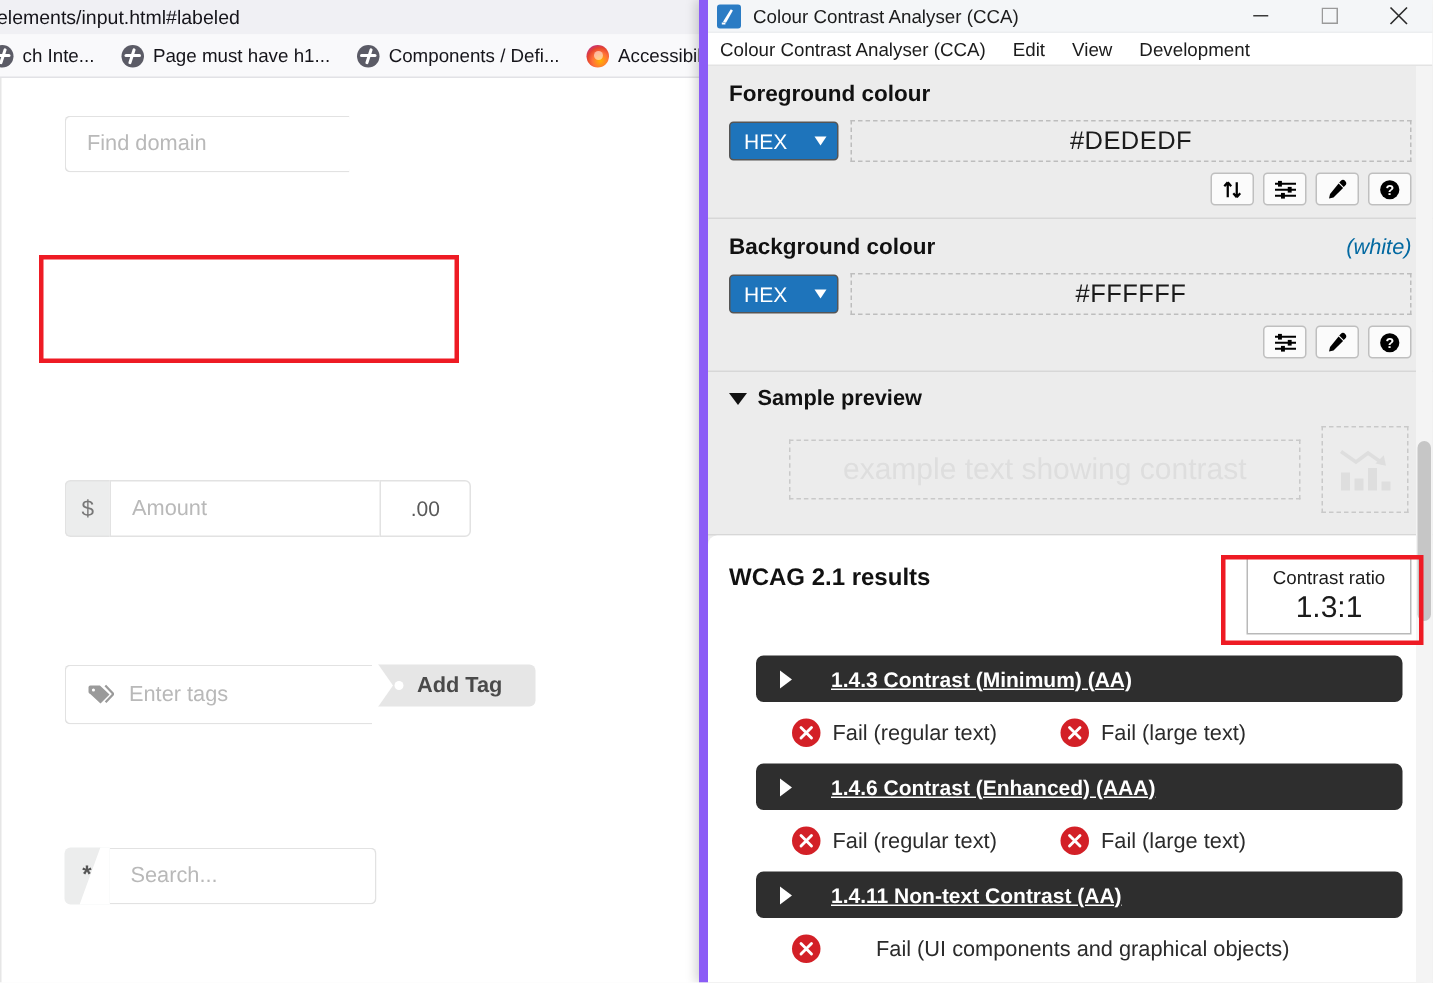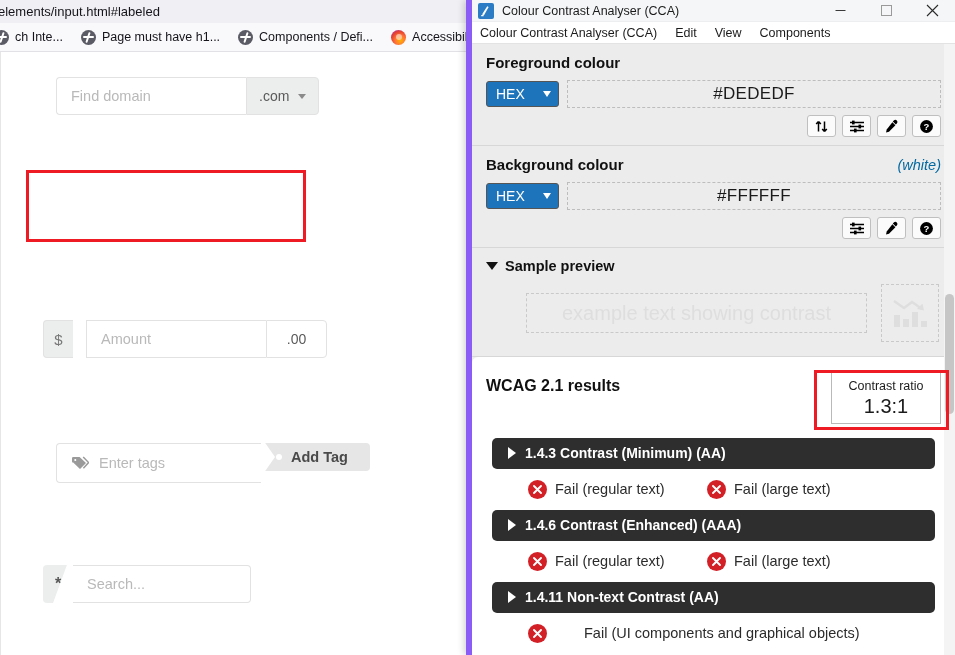--- a/index.html
+++ b/index.html
@@ -78,21 +78,21 @@
   .ig-addon {
     border: 1px solid #e2e2e2; background: #eceded;
     font-size: 14px; color: #5a5a5a;
     display: flex; align-items: center; justify-content: center;
     padding: 0 12px;
   }
   .ig-addon.plain { background: #fff; }
   .rounded-l { border-top-left-radius: 4px; border-bottom-left-radius: 4px; }
   .rounded-r { border-top-right-radius: 4px; border-bottom-right-radius: 4px; }
   .no-lborder { border-left: none; }
-  .no-rborder { border-right: none; margin-left: 13px; }
+  .no-rborder { border-right: none; }
 
   .caret-dn {
     width: 0; height: 0; margin-left: 9px;
     border-left: 4.5px solid transparent; border-right: 4.5px solid transparent;
     border-top: 5.5px solid #8a8a8a;
   }
 
   .hl-box {
     position: absolute; border: 3px solid #ee1b24; background: transparent;
   }
@@ -237,23 +237,23 @@
   .res-title { font-size: 16px; font-weight: bold; color: #111; padding-top: 6px; }
   .ratio-box {
     border: 1px solid #b9b9b9; background: #fff; padding: 4px 12px 5px 12px;
     text-align: center; min-width: 110px;
   }
   .ratio-label { font-size: 12.5px; color: #1b1b1b; line-height: 1.25; }
   .ratio-value { font-size: 20px; color: #1b1b1b; line-height: 1.15; }
 
   .crit {
     background: #2e2e2e; color: #fff; border-radius: 5px;
-    height: 31px; display:flex; align-items:center; gap: 9px;
-    padding-left: 16px; margin: 0 6px 0 6px;
-    font-size: 14px; font-weight: bold;
+    height: 31px; display:flex; align-items:center; gap: 26px;
+    padding-left: 16px; margin: 0 6px 0 18px;
+    font-size: 14px; font-weight: bold; text-decoration: underline;
   }
   .tri-rt { width:0;height:0;border-top:6px solid transparent;border-bottom:6px solid transparent;border-left:8px solid #ffffff; flex:none; }
   .fails { display:flex; padding: 11px 0 11px 0; margin: 0 6px; }
   .fail { display:flex; align-items:center; gap:8px; font-size:14.5px; color:#2b2b2b; }
   .fail.c1 { width: 215px; padding-left: 36px; }
   .fail.c2 { padding-left: 0px; }
   .fail.wide { padding-left: 36px; gap: 37px; }
   .x-ico {
     width: 19px; height: 19px; border-radius: 50%; background: #d32027; flex:none;
     display:flex; align-items:center; justify-content:center;
@@ -295,24 +295,20 @@
       <div class="bm">
         <span class="fox-ico"></span>
         <span>Accessibility feat</span>
       </div>
     </div>
 
     <div class="page">
 
       <div class="field-row ig" style="left:42px; top:25px;">
         <div class="ig-input rounded-l no-rborder" style="width:190px;height:38px;">Find domain</div>
-        <div class="ig-addon rounded-r" style="height:38px;">
-          <span>.com</span>
-          <span class="caret-dn"></span>
-        </div>
       </div>
 
       <div class="hl-box" style="left:25px; top:118px; width:280px; height:72px;"></div>
 
       <div class="field-row ig" style="left:42px; top:268px;">
         <div class="dollar-addon" style="height:38px;">$</div>
         <div class="ig-input no-rborder" style="width:180px;height:38px;">Amount</div>
         <div class="ig-addon plain rounded-r" style="height:38px;width:61px;">.00</div>
       </div>
 
@@ -367,21 +363,21 @@
         <svg width="13" height="13" viewBox="0 0 13 13">
             <path d="M1 1 L12 12 M12 1 L1 12" stroke="#2a2a2a" stroke-width="1.1"></path>
           </svg>
       </span>
     </div>
 
     <div class="cca-menubar">
       <span class="menu-item">Colour Contrast Analyser (CCA)</span>
       <span class="menu-item">Edit</span>
       <span class="menu-item">View</span>
-      <span class="menu-item">Components</span>
+      <span class="menu-item">Development</span>
     </div>
 
     <div class="cca-body">
 
       <div class="sect">
         <div class="sect-head">
           <span>Foreground colour</span>
         </div>
         <div class="hexrow">
           <div class="hex-select">

